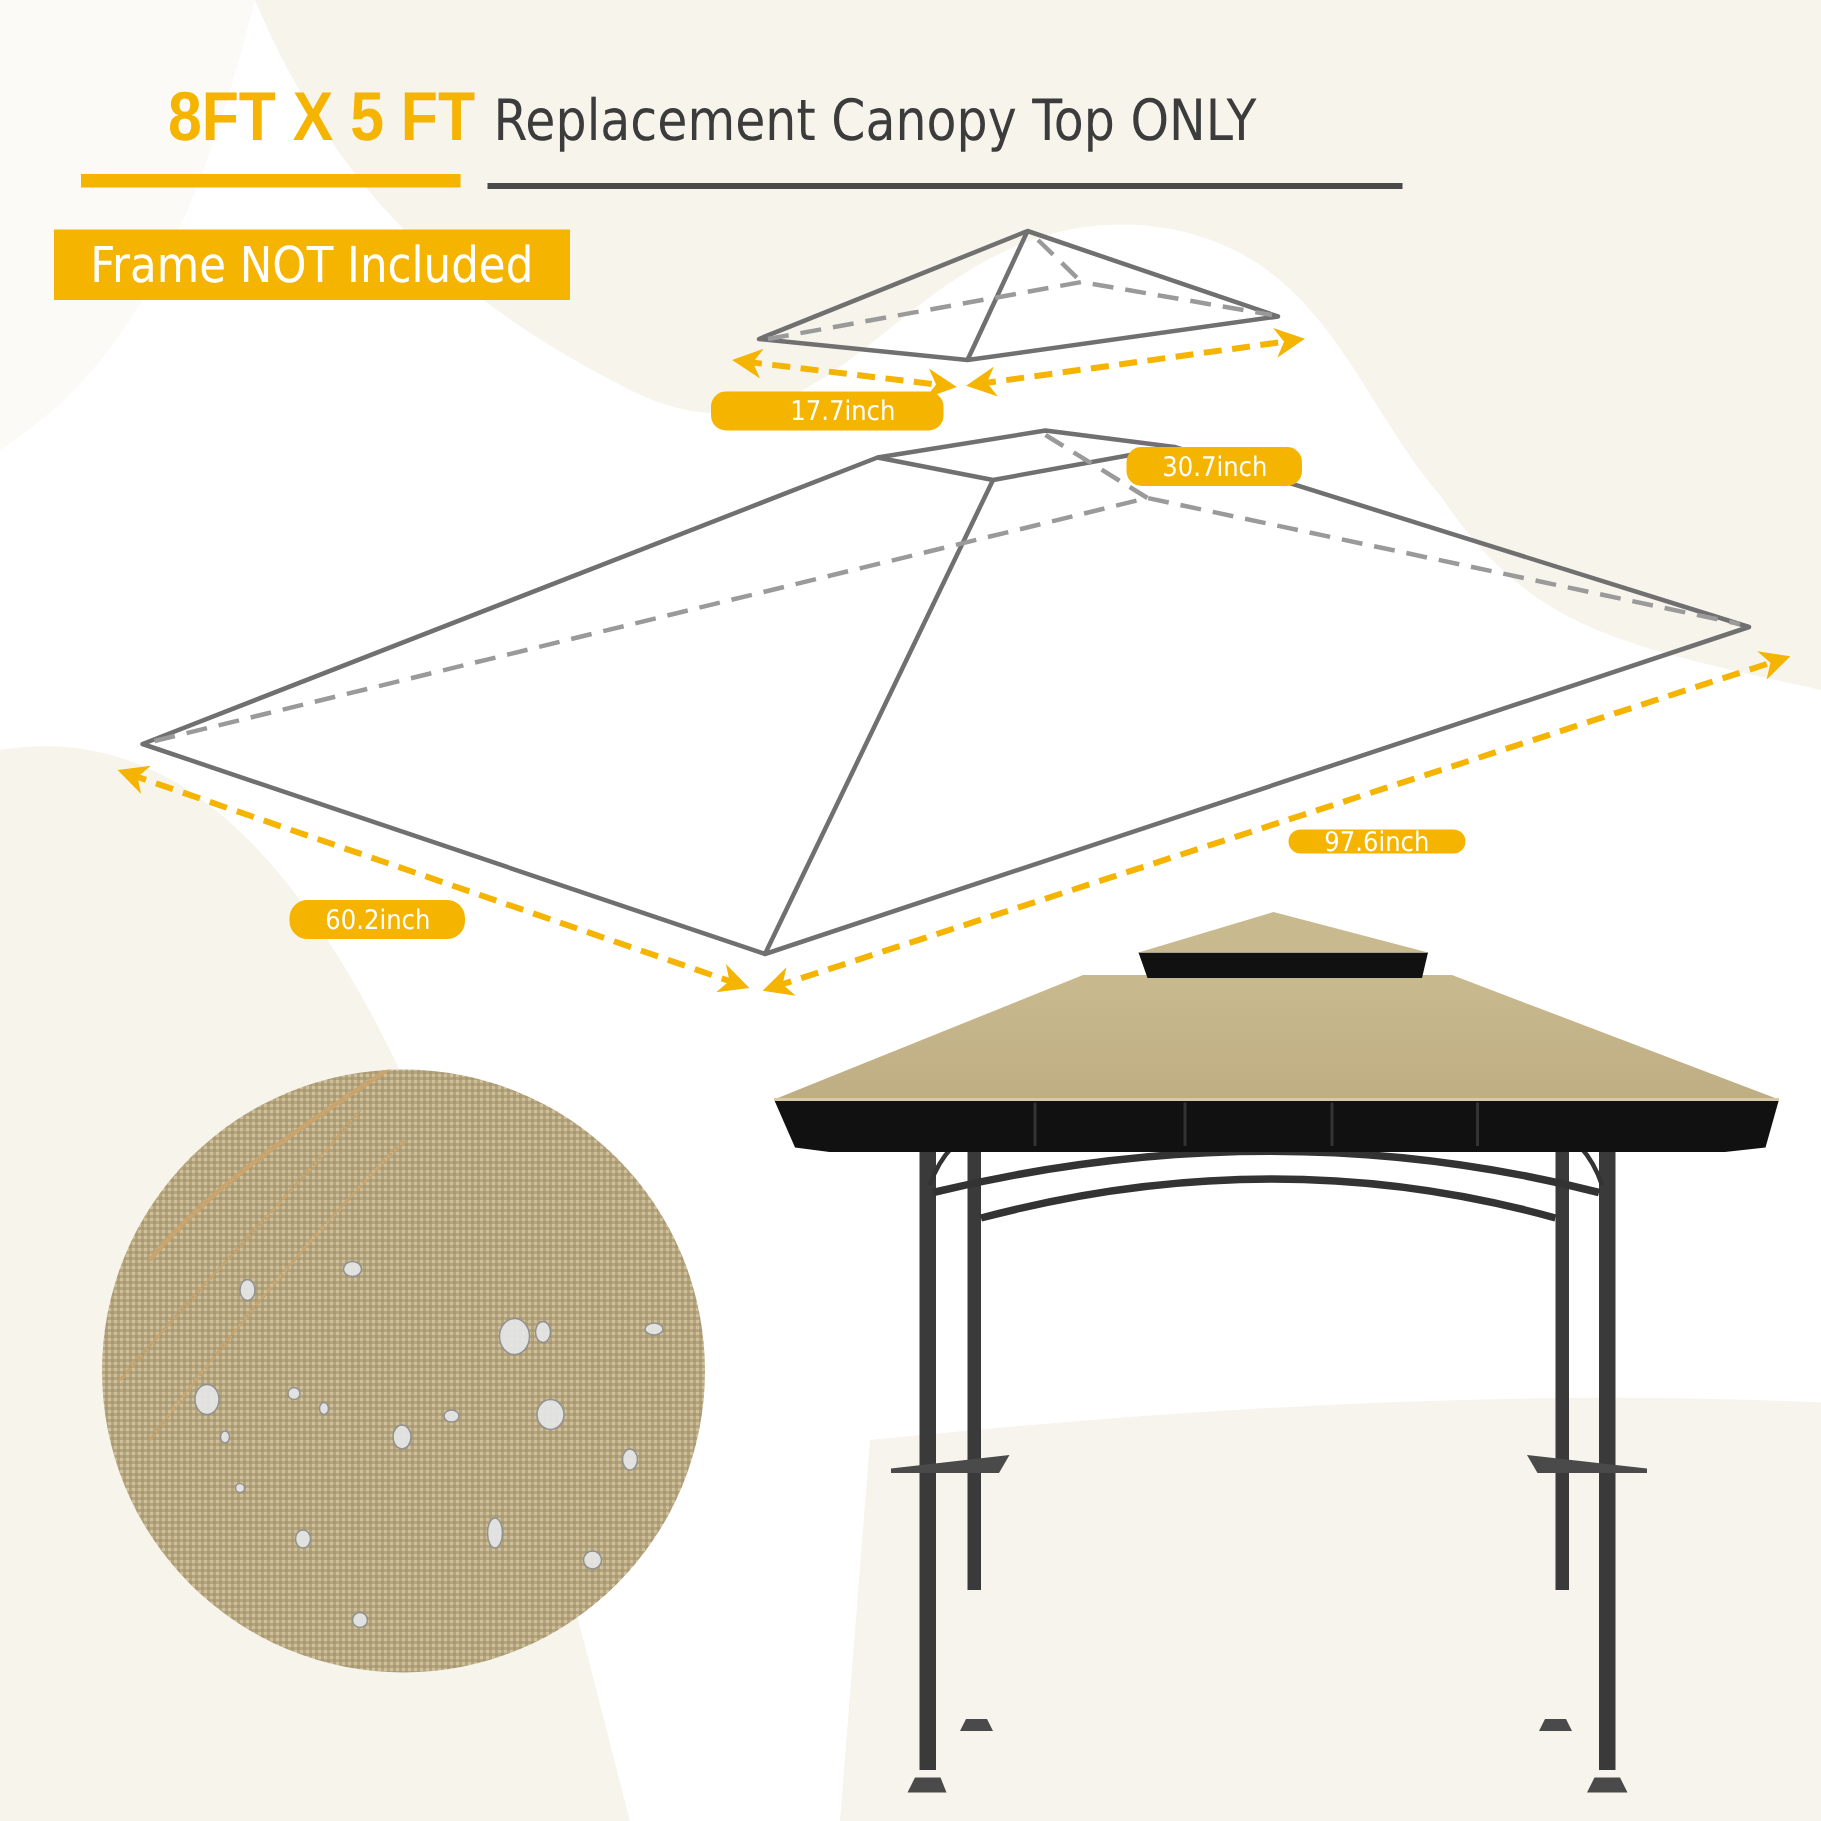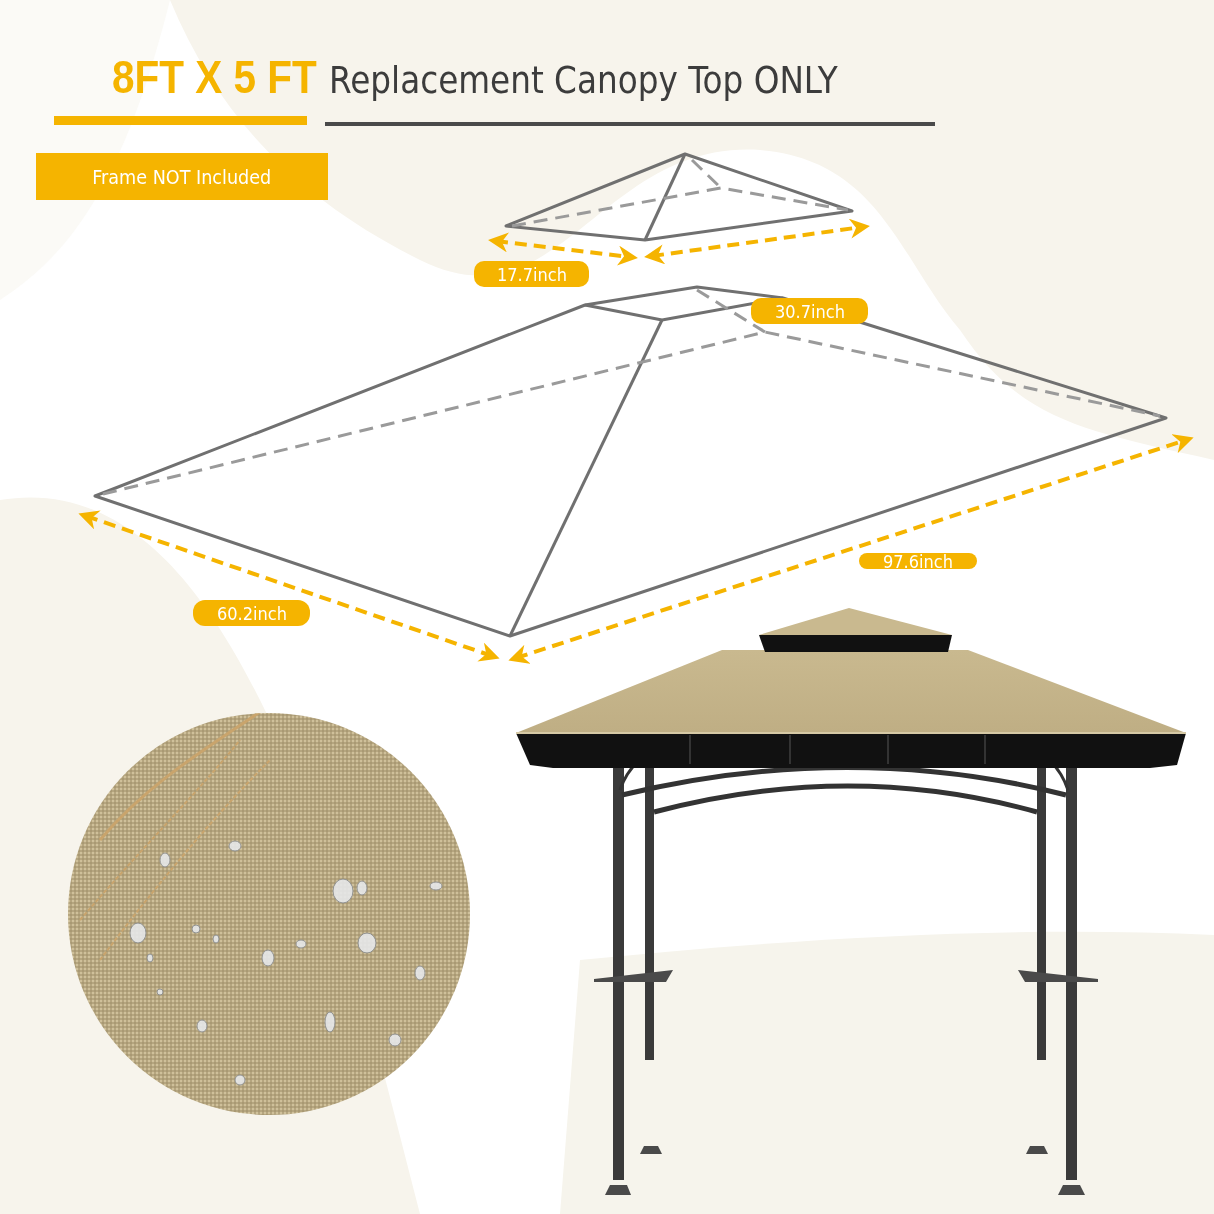--- a/index.html
+++ b/index.html
@@ -3,21 +3,21 @@
 <meta charset="utf-8">
 <style>
   html, body { margin:0; padding:0; }
   body { width:1214px; height:1214px; position:relative; overflow:hidden; background:#ffffff; font-family:"Liberation Sans", sans-serif; }
   .bg { position:absolute; left:0; top:0; width:1214px; height:1214px; }
   .title { position:absolute; left:72px; top:50px; height:60px; display:flex; align-items:baseline; white-space:nowrap;margin-left:40px; }
   .title-accent { font-family:"Liberation Sans", sans-serif; font-weight:bold; font-size:46px; color:#f5b400; letter-spacing:0px; transform:scaleX(0.88); transform-origin:left; display:inline-block; margin-right:-30px; }
   .title-main { font-family:"DejaVu Sans", sans-serif; font-size:38px; color:#3c3c3c; transform:scaleX(0.86); transform-origin:left; display:inline-block; margin-left:14px; }
   .underline-accent { position:absolute; left:54px; top:116px; width:253px; height:9px; background:#f5b400; }
   .underline-main { position:absolute; left:325px; top:122px; width:610px; height:4px; background:#4a4a4a; }
-  .badge { position:absolute; left:36px; top:153px; width:292px; height:47px; background:#f5b400; color:#fff; font-family:"DejaVu Sans", sans-serif; font-size:20px; display:flex; align-items:center; justify-content:center; }
+  .badge { position:absolute; left:36px; top:153px; width:344px; height:47px; background:#f5b400; color:#fff; font-family:"DejaVu Sans", sans-serif; font-size:33px; display:flex; align-items:center; justify-content:center; }
   .badge span { display:inline-block; transform:scaleX(0.88); white-space:nowrap; }
   .dim { position:absolute; background:#f5b400; color:#fff; border-radius:10px; font-family:"DejaVu Sans", sans-serif; font-size:18px; display:flex; align-items:center; justify-content:center; }
   .dim span { display:inline-block; transform:scaleX(0.9); white-space:nowrap; }
   .diagram { position:absolute; left:0; top:0; width:1214px; height:1214px; }
 </style>
 </head>
 <body>
 
 <svg class="bg" viewBox="0 0 1214 1214">
   <rect width="1214" height="1214" fill="#ffffff"></rect>
@@ -138,21 +138,21 @@
 
     <path d="M759 635 L849 608 L952 635 Z" fill="#c9b98f"></path>
 
     <line x1="690" y1="735" x2="690" y2="764" stroke="#333" stroke-width="2"></line>
     <line x1="790" y1="735" x2="790" y2="764" stroke="#333" stroke-width="2"></line>
     <line x1="888" y1="735" x2="888" y2="764" stroke="#333" stroke-width="2"></line>
     <line x1="985" y1="735" x2="985" y2="764" stroke="#333" stroke-width="2"></line>
   </g>
 </svg>
 
-<div class="dim" style="left:474px;top:261px;width:115px;height:26px;">
+<div class="dim" style="left:474px;top:261px;width:134px;height:26px;padding-left:21px;">
   <span>17.7inch</span>
 </div>
 <div class="dim" style="left:751px;top:250px;width:117px;height:26px;margin-top:48px;">
   <span>30.7inch</span>
 </div>
 <div class="dim" style="left:859px;top:553px;width:118px;height:16px;">
   <span>97.6inch</span>
 </div>
 <div class="dim" style="left:193px;top:600px;width:117px;height:26px;border-radius:12px;">
   <span>60.2inch</span>

